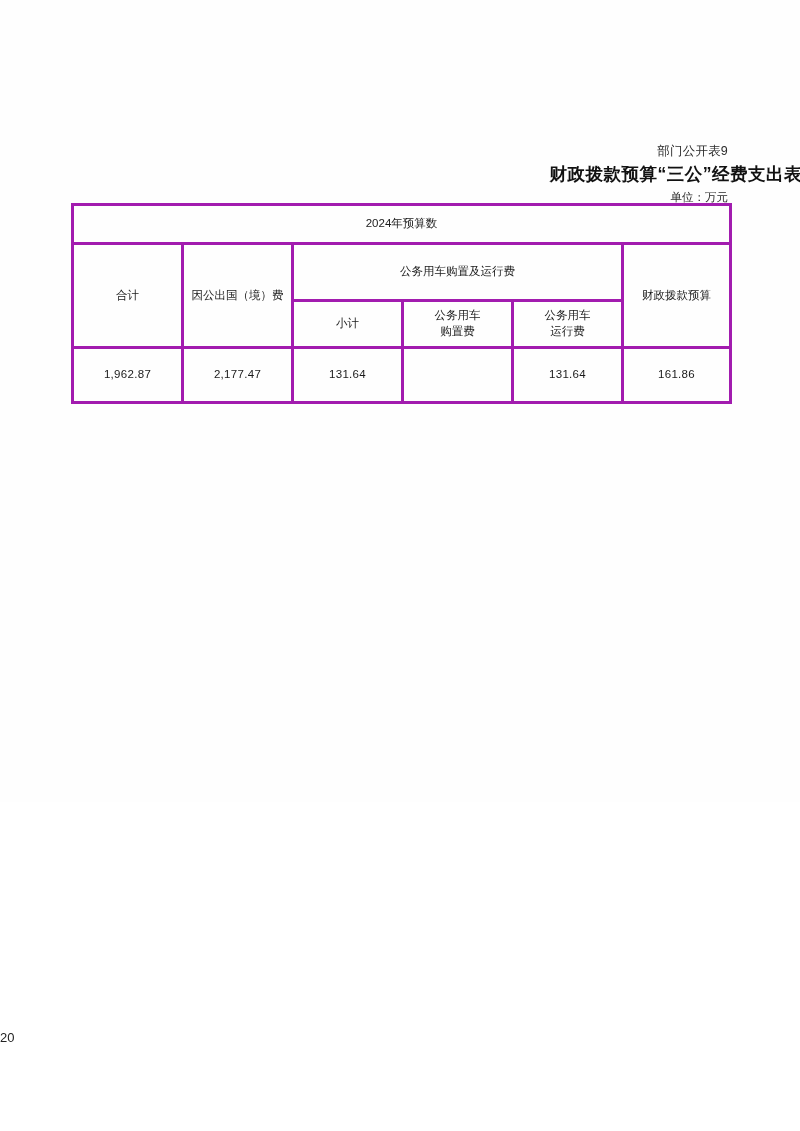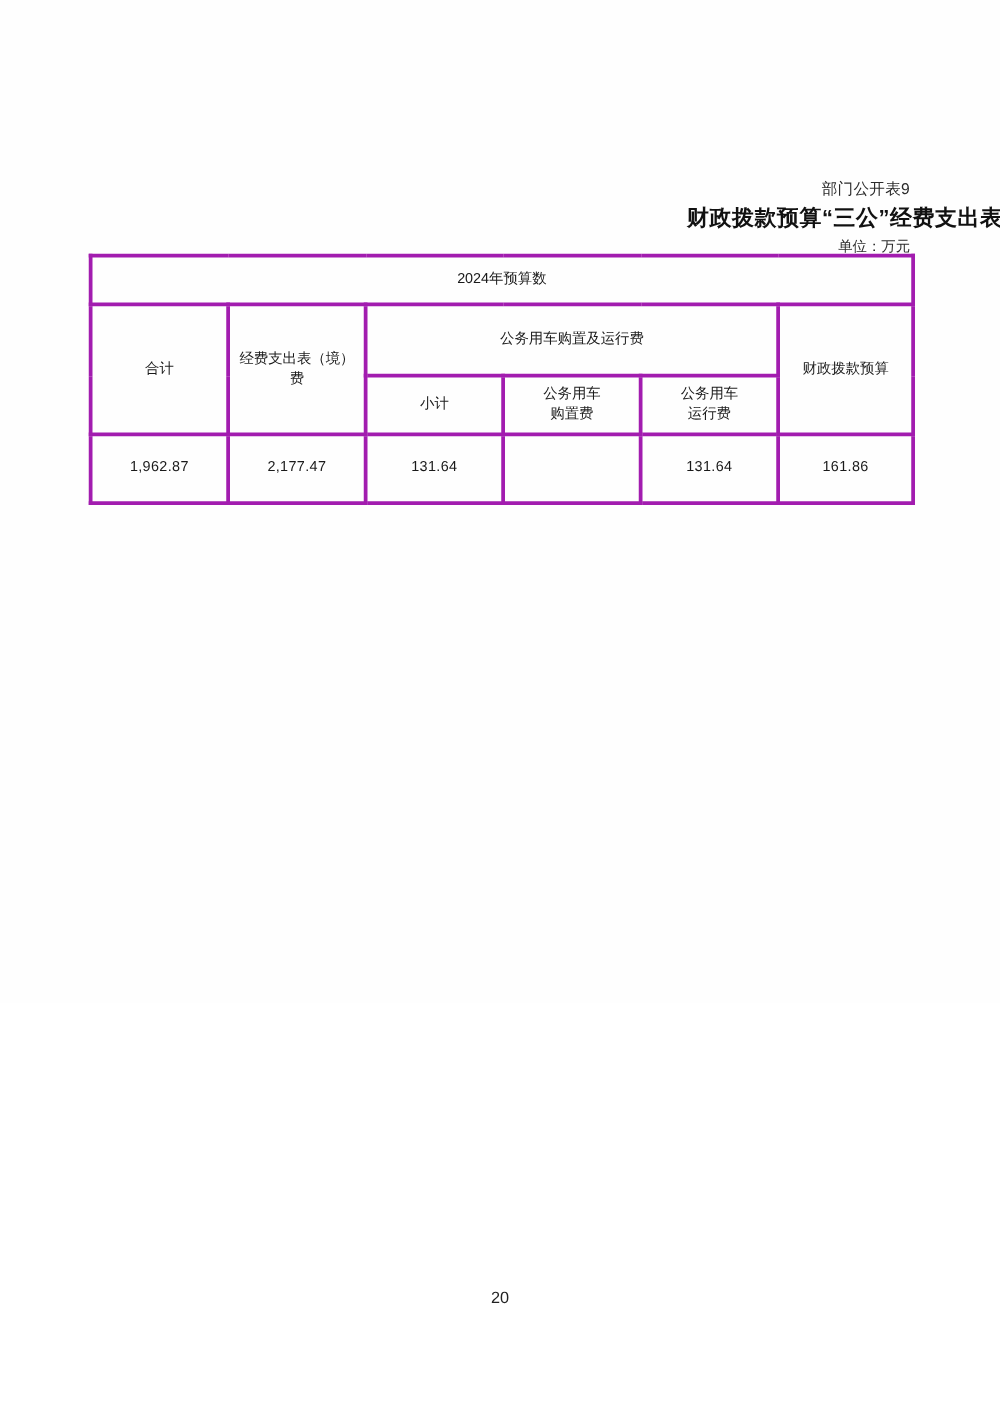--- a/index.html
+++ b/index.html
@@ -78,21 +78,20 @@
     padding-right: 14px;
     font-size: 12.5px;
     letter-spacing: 0.3px;
   }
   td.empty { }
   .page-number {
     position: absolute;
     top: 1030px;
     left: 0;
     width: 800px;
-    text-align: center;
     font-size: 13px;
     font-family: "Liberation Sans", "DejaVu Sans", sans-serif;
     color: #222;
   }
   .two-line { display: block; }
 </style>
 </head>
 <body>
 
 <div class="page">
@@ -111,21 +110,21 @@
       <col style="width:110px">
       <col style="width:110px">
       <col style="width:108px">
     </colgroup>
     <tbody>
       <tr>
         <td class="h-year" colspan="6">2024年预算数</td>
       </tr>
       <tr>
         <td class="h-main" rowspan="2">合计</td>
-        <td class="h-main" rowspan="2">经费支出表（境）费</td>
+        <td class="h-main" rowspan="2">因公出国（境）费</td>
         <td class="h-main" colspan="3">公务用车购置及运行费</td>
         <td class="h-main" rowspan="2">财政拨款预算</td>
       </tr>
       <tr>
         <td class="h-sub">小计</td>
         <td class="h-sub">
           <span class="two-line">公务用车</span>
           <span class="two-line">购置费</span>
         </td>
         <td class="h-sub">

